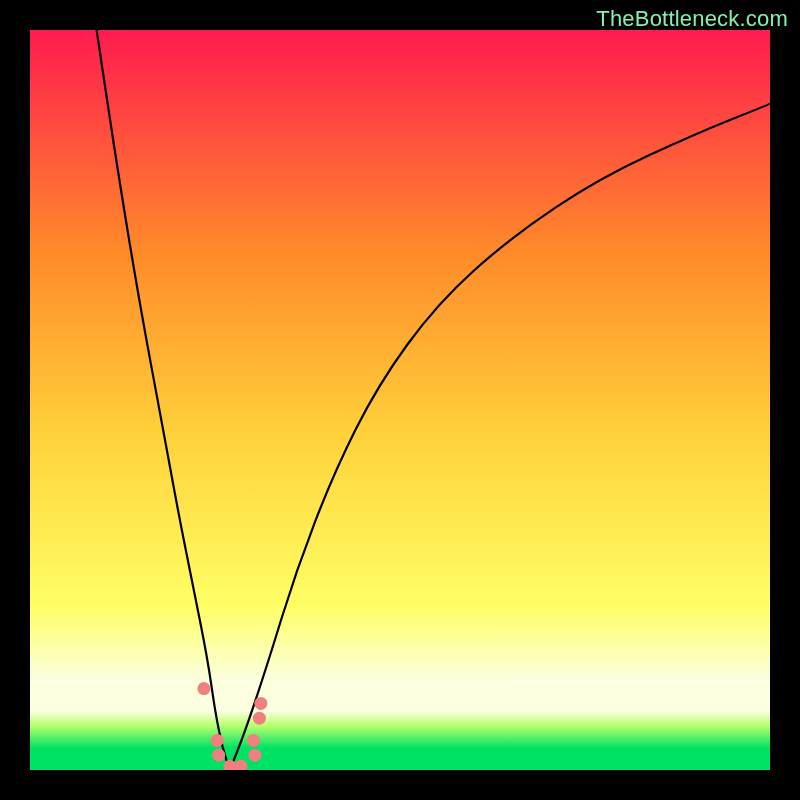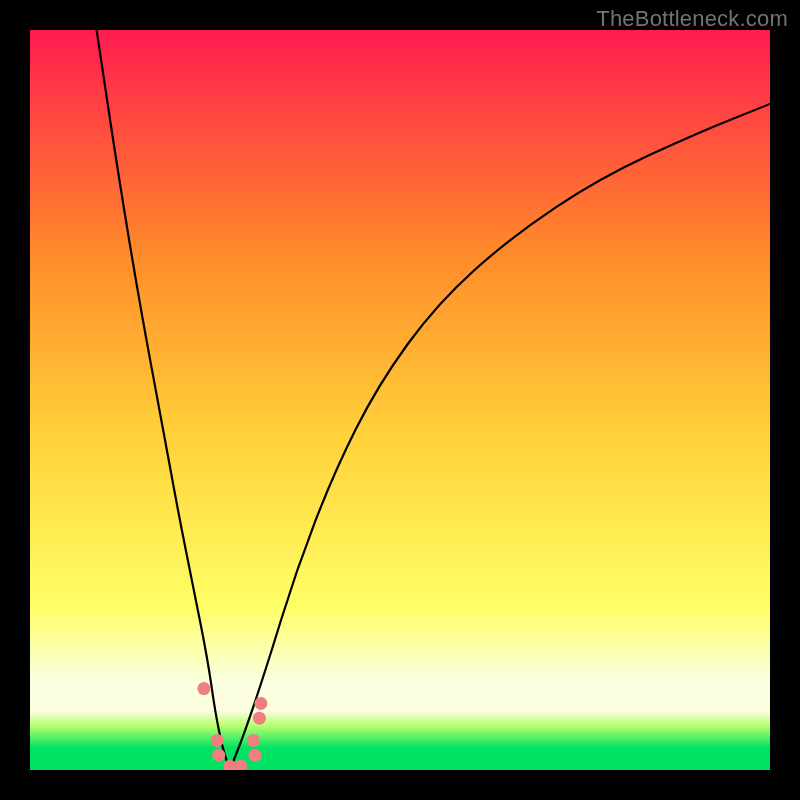--- a/index.html
+++ b/index.html
@@ -22,21 +22,21 @@
     position: absolute;
     left: 30px;
     top: 30px;
     width: 740px;
     height: 740px;
   }
   .watermark {
     position: absolute;
     top: 6px;
     right: 12px;
-    color: #737373;
+    color: #86efac;
     font-family: Arial, Helvetica, sans-serif;
     font-size: 22px;
     font-weight: 500;
     letter-spacing: 0.2px;
     user-select: none;
   }
   svg { display: block; }
 </style>
 </head>
 <body>

